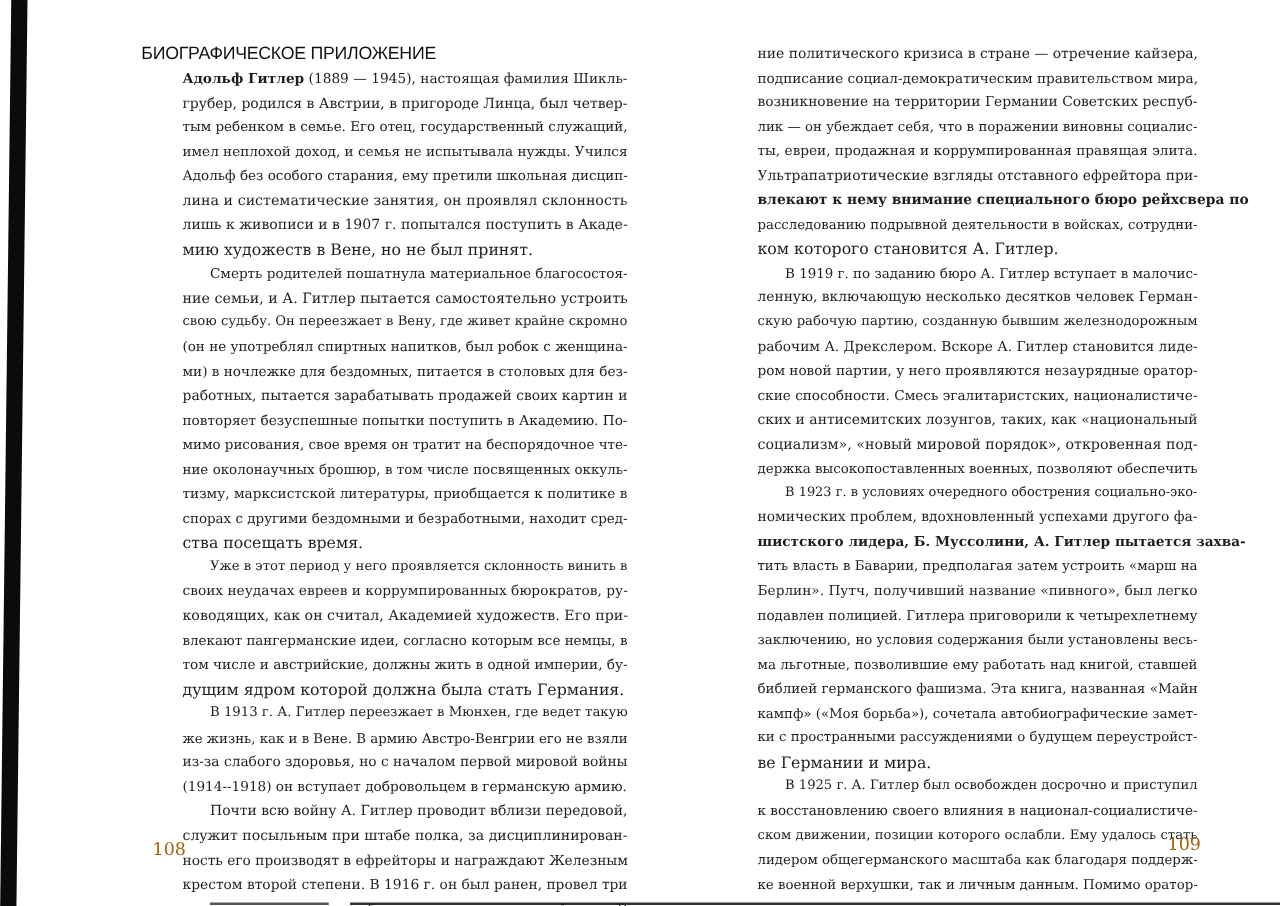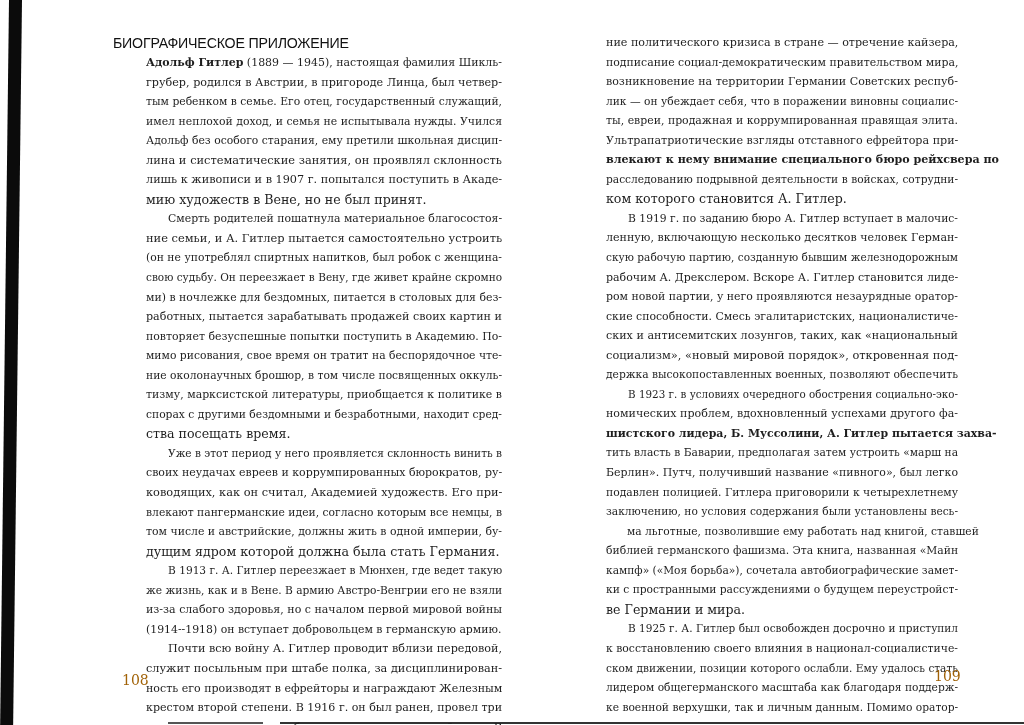--- a/index.html
+++ b/index.html
@@ -55,22 +55,22 @@
   <span class="line" style="font-size: 10.97px;"><span class="bold">Адольф Гитлер</span><span> (1889 — 1945), настоящая фамилия Шикль-</span></span>
   <span class="line" style="font-size: 11.16px;">грубер, родился в Австрии, в пригороде Линца, был четвер-</span>
   <span class="line" style="font-size: 10.78px;">тым ребенком в семье. Его отец, государственный служащий,</span>
   <span class="line" style="font-size: 10.86px;">имел неплохой доход, и семья не испытывала нужды. Учился</span>
   <span class="line" style="font-size: 10.81px;">Адольф без особого старания, ему претили школьная дисцип-</span>
   <span class="line" style="font-size: 11.38px;">лина и систематические занятия, он проявлял склонность</span>
   <span class="line" style="font-size: 11.24px;">лишь к живописи и в 1907 г. попытался поступить в Акаде-</span>
   <span class="line last">мию художеств в Вене, но не был принят.</span>
   <span class="line indent" style="font-size: 10.85px;">Смерть родителей пошатнула материальное благосостоя-</span>
   <span class="line" style="font-size: 11.41px;">ние семьи, и А. Гитлер пытается самостоятельно устроить</span>
+  <span class="line" style="font-size: 10.53px;">свою судьбу. Он переезжает в Вену, где живет крайне скромно</span>
   <span class="line" style="font-size: 10.78px;">(он не употреблял спиртных напитков, был робок с женщина-</span>
-  <span class="line" style="font-size: 10.53px;">свою судьбу. Он переезжает в Вену, где живет крайне скромно</span>
   <span class="line" style="font-size: 10.89px;">ми) в ночлежке для бездомных, питается в столовых для без-</span>
   <span class="line" style="font-size: 11.1px;">работных, пытается зарабатывать продажей своих картин и</span>
   <span class="line" style="font-size: 10.91px;">повторяет безуспешные попытки поступить в Академию. По-</span>
   <span class="line" style="font-size: 10.78px;">мимо рисования, свое время он тратит на беспорядочное чте-</span>
   <span class="line" style="font-size: 10.73px;">ние околонаучных брошюр, в том числе посвященных оккуль-</span>
   <span class="line" style="font-size: 10.91px;">тизму, марксистской литературы, приобщается к политике в</span>
   <span class="line" style="font-size: 10.73px;">спорах с другими бездомными и безработными, находит сред-</span>
   <span class="line last">ства посещать время.</span>
   <span class="line indent" style="font-size: 10.57px;">Уже в этот период у него проявляется склонность винить в</span>
   <span class="line" style="font-size: 10.99px;">своих неудачах евреев и коррумпированных бюрократов, ру-</span>
@@ -111,21 +111,21 @@
   <span class="line" style="font-size: 11.14px;">ских и антисемитских лозунгов, таких, как «национальный</span>
   <span class="line" style="font-size: 11.4px;">социализм», «новый мировой порядок», откровенная под-</span>
   <span class="line" style="font-size: 10.69px;">держка высокопоставленных военных, позволяют обеспечить</span>
   <span class="line indent" style="font-size: 10.34px;">В 1923 г. в условиях очередного обострения социально-эко-</span>
   <span class="line" style="font-size: 11.06px;">номических проблем, вдохновленный успехами другого фа-</span>
   <span class="line" style="font-size: 10.92px; font-weight: bold;">шистского лидера, Б. Муссолини, А. Гитлер пытается захва-</span>
   <span class="line" style="font-size: 10.66px;">тить власть в Баварии, предполагая затем устроить «марш на</span>
   <span class="line" style="font-size: 10.95px;">Берлин». Путч, получивший название «пивного», был легко</span>
   <span class="line" style="font-size: 10.79px;">подавлен полицией. Гитлера приговорили к четырехлетнему</span>
   <span class="line" style="font-size: 10.64px;">заключению, но условия содержания были установлены весь-</span>
-  <span class="line" style="font-size: 10.69px; margin-left: 21px;">ма льготные, позволившие ему работать над книгой, ставшей</span>
+  <span class="line" style="font-size: 10.69px;">ма льготные, позволившие ему работать над книгой, ставшей</span>
   <span class="line" style="font-size: 10.79px;">библией германского фашизма. Эта книга, названная «Майн</span>
   <span class="line" style="font-size: 10.64px;">кампф» («Моя борьба»), сочетала автобиографические замет-</span>
   <span class="line" style="font-size: 10.69px;">ки с пространными рассуждениями о будущем переустройст-</span>
   <span class="line last">ве Германии и мира.</span>
   <span class="line indent" style="font-size: 10.5px;">В 1925 г. А. Гитлер был освобожден досрочно и приступил</span>
   <span class="line" style="font-size: 10.82px;">к восстановлению своего влияния в национал-социалистиче-</span>
   <span class="line" style="font-size: 10.56px;">ском движении, позиции которого ослабли. Ему удалось стать</span>
   <span class="line" style="font-size: 10.66px;">лидером общегерманского масштаба как благодаря поддерж-</span>
   <span class="line" style="font-size: 10.69px;">ке военной верхушки, так и личным данным. Помимо оратор-</span>
 

